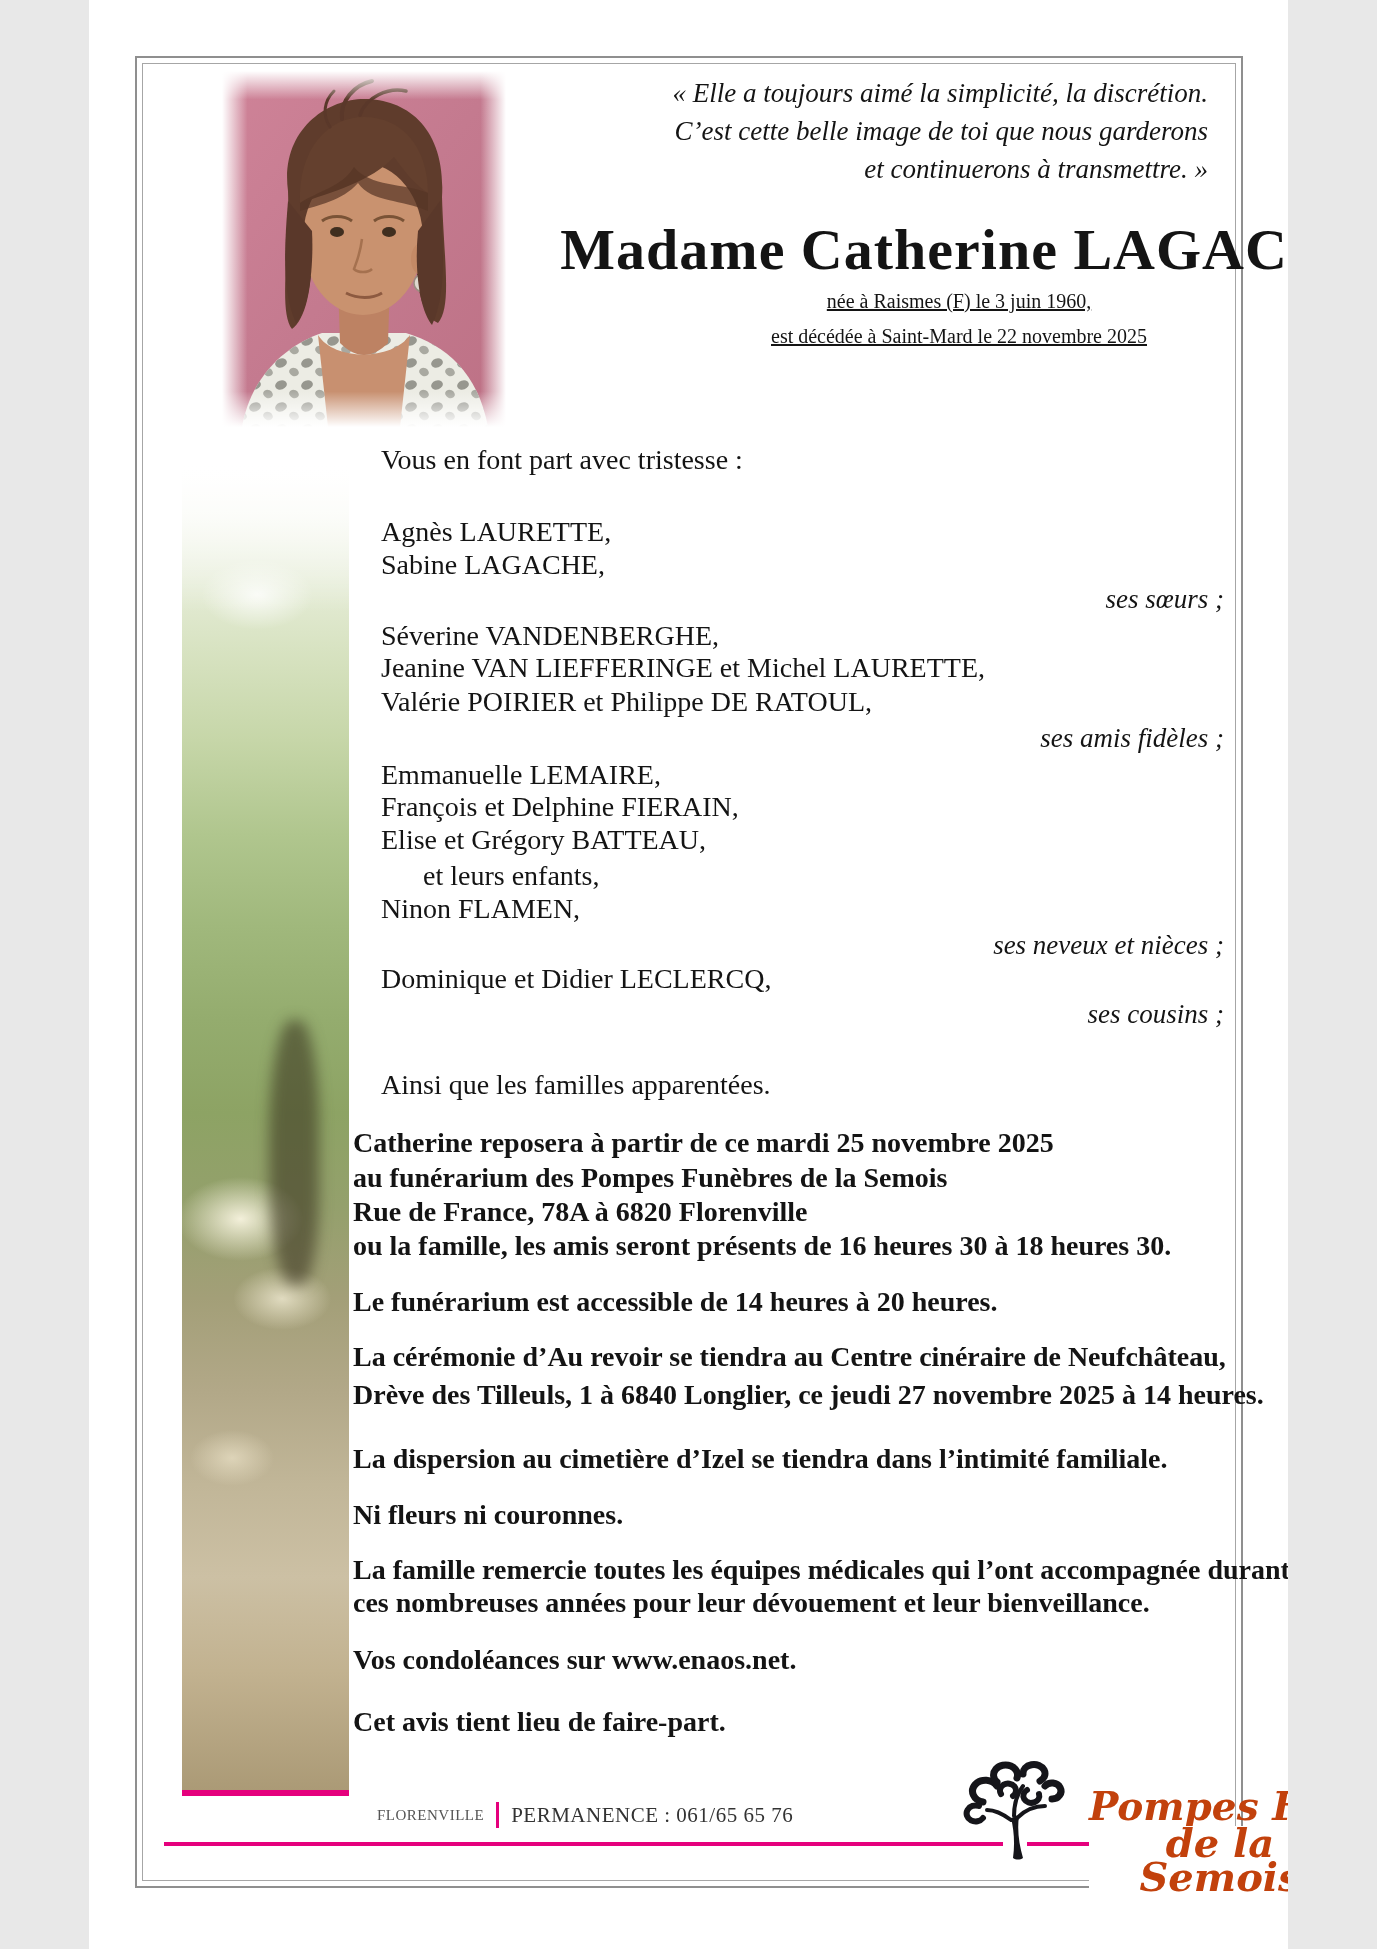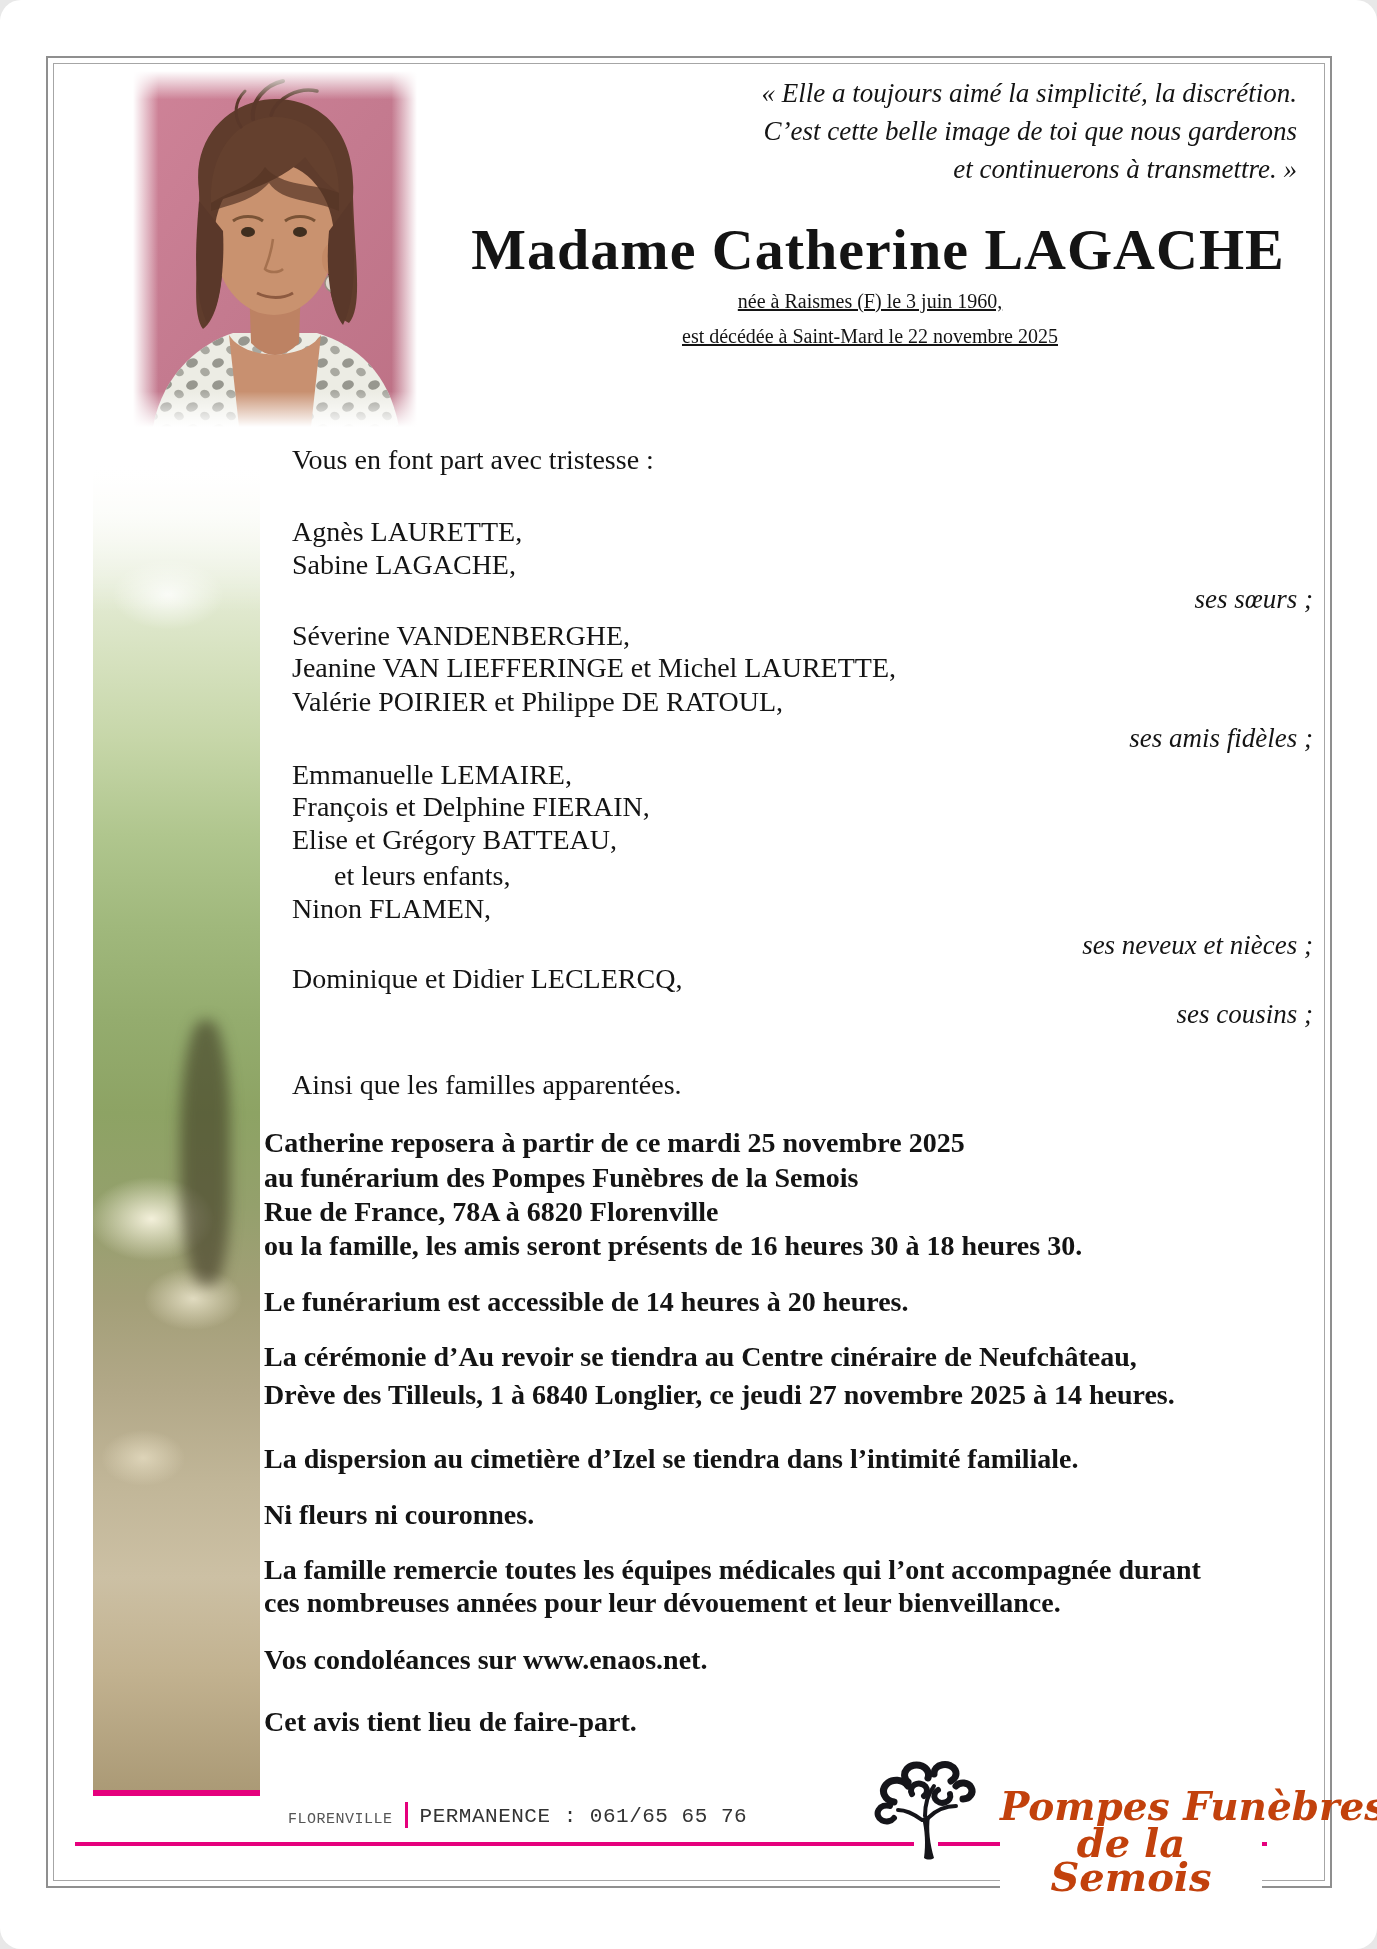--- a/index.html
+++ b/index.html
@@ -1,24 +1,23 @@
 <!DOCTYPE html>
 <html style="--accent: #e5007d;"><head>
 <meta charset="utf-8">
 <style>
   html,body{margin:0;padding:0;background:#e8e8e8;}
   .page{
     position:relative;
-    width:1377px;height:1949px;
+    width:1199px;height:1949px;
     background:#ffffff;
     font-family:"Liberation Serif", serif;
     color:#141414;
     overflow:hidden;
     margin:0 auto;
-    border-radius:21px;
   }
   .border-outer{position:absolute;left:46px;top:56px;right:45px;bottom:61px;border:2px solid #8f8f8f;}
   .border-inner{position:absolute;left:53px;top:63px;right:52px;bottom:68px;border:1px solid #a6a6a6;}
 
   
   .portrait{position:absolute;left:133px;top:71px;width:284px;height:356px;}
   .portrait svg{display:block;width:100%;height:100%;}
   .portrait .feather{
     position:absolute;inset:0;pointer-events:none;
     background:
@@ -59,22 +58,22 @@
             text-align:center;font-size:20px;line-height:35px;text-decoration:underline;}
 
   
   .ln{position:absolute;font-size:28px;white-space:nowrap;}
   .ln-left{left:292px;}
   .ln-indent{left:334px;}
   .ln-right{right:64px;text-align:center;font-style:italic;font-size:27px;}
   .ln-center{left:264px;width:1044px;text-align:left;font-weight:bold;white-space:nowrap;}
 
   
-  .footer-left{position:absolute;left:288px;top:1802px;display:flex;align-items:flex-end;
-               font-family:Liberation Mono, monospace;color:#3c3c3c;}
+  .footer-left{position:absolute;left:288px;top:1802px;display:flex;align-items:center;
+               font-family:Liberation Serif, serif;color:#3c3c3c;}
   .footer-city{font-size:15px;letter-spacing:.5px;color:#555;}
   .footer-sep{width:3px;height:26px;background:var(--accent,#e5007d);margin:0 12px;}
   .footer-permanence{font-size:21px;letter-spacing:.5px;color:#333;}
   .footer-rule{position:absolute;left:75px;top:1842px;width:1192px;height:4px;
                background:var(--accent,#e5007d);z-index:1;}
   .logo-tree{position:absolute;left:872px;top:1760px;width:108px;height:100px;z-index:2;}
   .logo-text{position:absolute;left:1000px;top:1786px;width:262px;text-align:center;z-index:2;
              font-family:"DejaVu Serif", serif;font-style:italic;font-weight:bold;color:#c2410c;}
   .brand1{font-size:39px;line-height:40px;white-space:nowrap;}
   .brand2{font-size:40px;line-height:34px;display:inline-block;background:#fff;padding:0 10px;}

